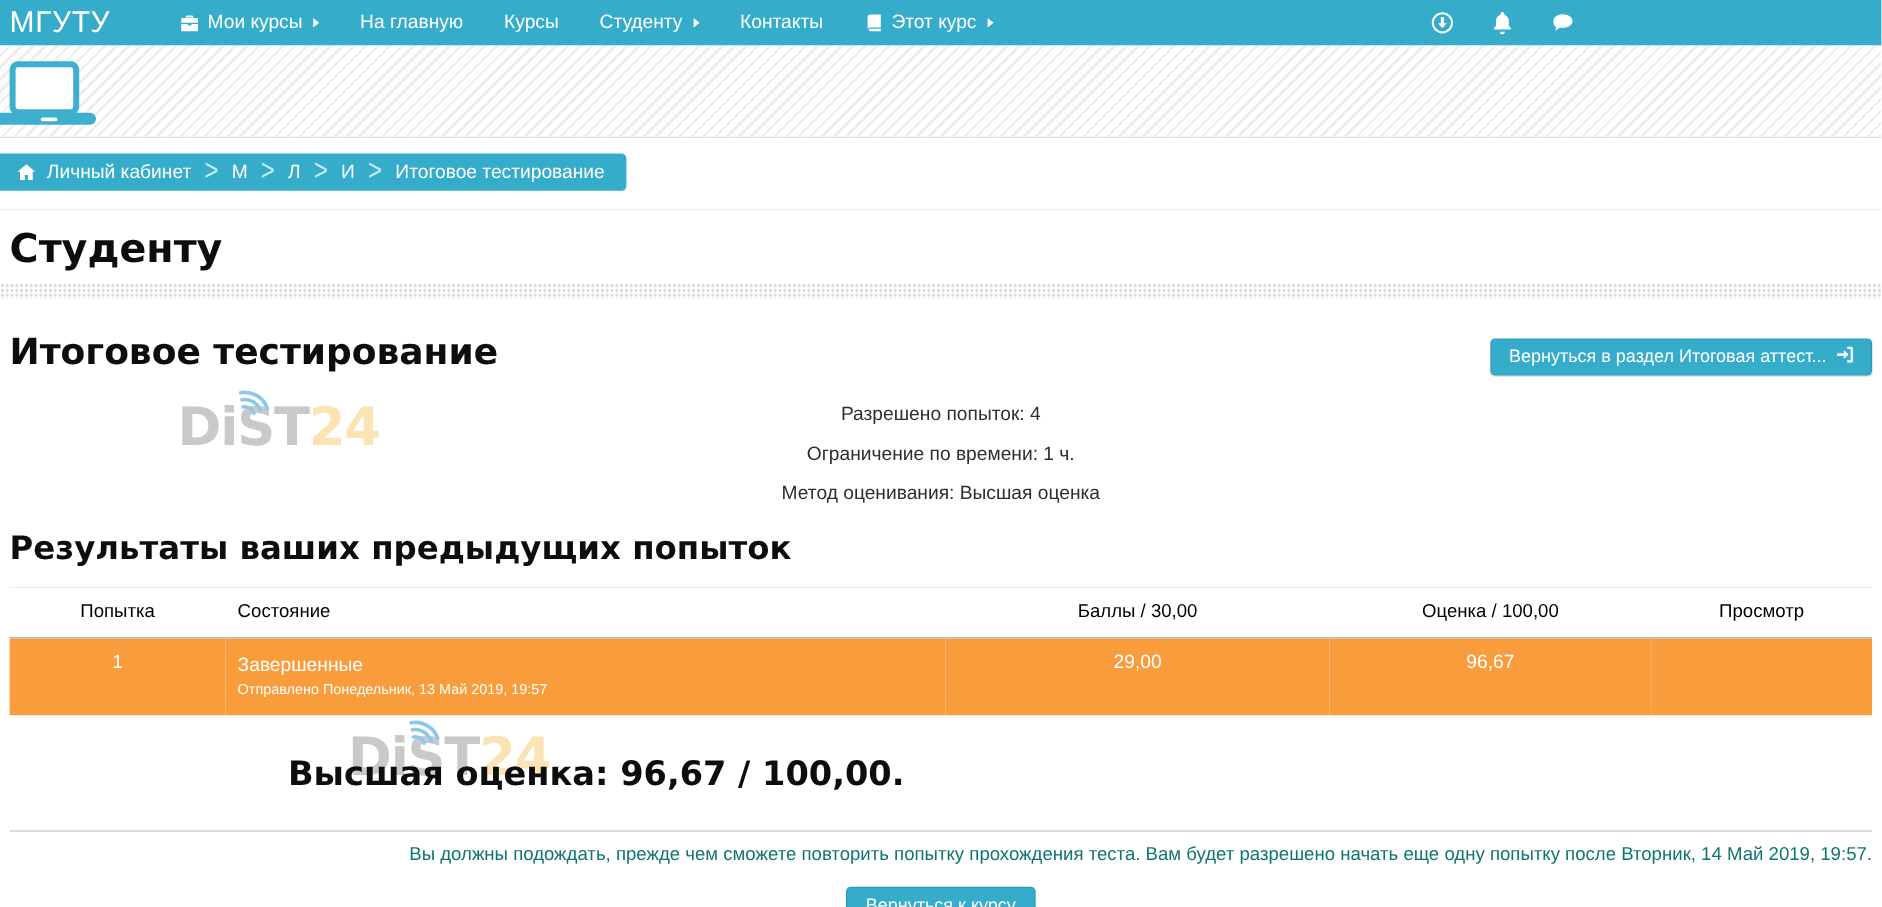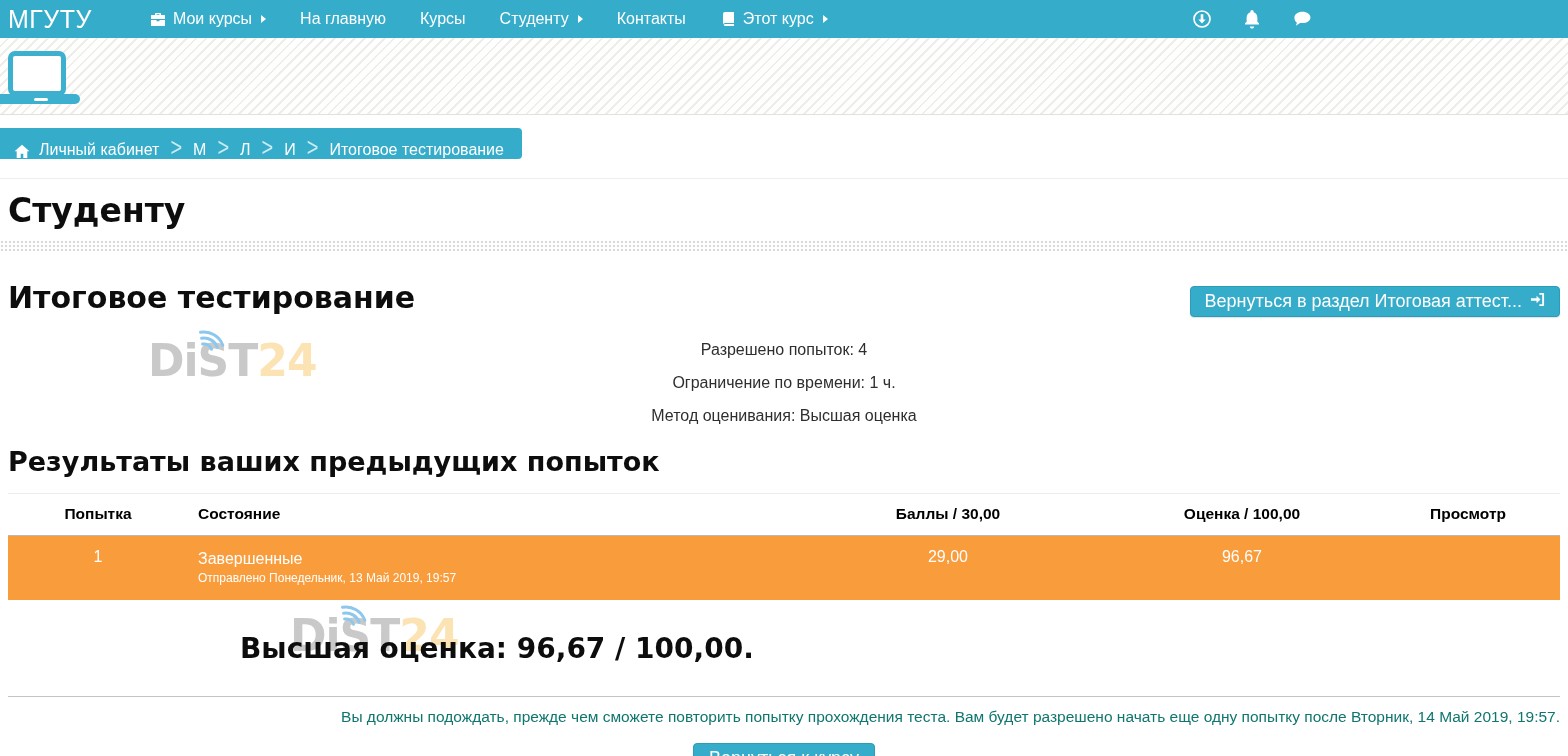--- a/index.html
+++ b/index.html
@@ -43,21 +43,21 @@
     position:absolute; left:-20px; top:43px; width:92px; height:10px;
     background:#3cb0ce; border-radius:0 6px 6px 0;
   }
   .laptop-notch {
     position:absolute; left:46px; top:3.5px; width:14px; height:3px; background:#fff; border-radius:2px;
   }
 
   
   .crumb-row { padding:13px 8px 15px 0; }
   .breadcrumb {
-    display:inline-flex; align-items:flex-end; height:31px; background:#35acca;
+    display:inline-flex; align-items:center; height:31px; background:#35acca;
     border-radius:0 4px 4px 0; padding:0 18px 0 14px; color:#fff; font-size:16px;
   }
   .breadcrumb .home-icon { width:16px; height:15px; margin-right:9px; }
   .breadcrumb .home-icon svg { width:100%; height:100%; display:block; }
   .crumb-link { cursor:pointer; white-space:nowrap; }
   .crumb-sep {
     color:rgba(255,255,255,.75); font-size:20px; font-weight:400; margin:0 11px;
     transform:scaleY(1.25); display:inline-block;
   }
   .top-divider { border-top:1px solid #efeeec; }
@@ -72,21 +72,21 @@
     height:13px; margin:0 -8px 0;
     background-image:radial-gradient(circle, #d9d9d9 1.1px, transparent 1.3px);
     background-size:4px 4px;
   }
   .section-row { display:flex; justify-content:space-between; align-items:flex-start; margin-top:27px; }
   h2.quiz-title {
     font-family:"DejaVu Sans", sans-serif; font-weight:bold; font-size:30px; color:#0d0d0d;
   }
   .btn {
     background:#35acca; color:#fff; border:1px solid #2d9cb8; border-radius:4px;
-    font-family:"Liberation Sans", sans-serif; font-size:18px; cursor:pointer;
+    font-family:"Liberation Sans", sans-serif; font-size:15px; cursor:pointer;
     display:inline-flex; align-items:center; justify-content:center; gap:8px;
     box-shadow:0 1px 1px rgba(0,0,0,.12);
   }
   .btn-back { height:31px; padding:0 14px; margin-top:6px; }
   .btn-back svg { width:15px; height:15px; }
   .btn-return { height:31px; padding:0 15px; }
 
   
   .quiz-info { position:relative; margin-top:16px; text-align:center; }
   .quiz-info .line { font-size:16px; color:#2e2e2e; line-height:33px; }
@@ -102,21 +102,21 @@
   .wm1 { left:140px; top:2px; z-index:0; }
   .wm2 { left:282px; top:-22px; z-index:0; }
 
   
   h2.results-title {
     font-family:"DejaVu Sans", sans-serif; font-weight:bold; font-size:27px; color:#0d0d0d;
     margin-top:14px;
   }
   table.results { width:100%; border-collapse:collapse; margin-top:16px; }
   table.results th {
-    font-size:15.5px; font-weight:bold; color:#000; padding:11px 10px 12px;
+    font-size:15.5px; font-weight:normal; color:#000; padding:11px 10px 12px;
     border-top:1px solid #ececec; border-bottom:1px solid #b9b9b9; vertical-align:middle;
   }
   .col-attempt { width:180px; }
   .col-state { width:600px; }
   .col-marks { width:320px; }
   .col-grade { width:268px; }
   .col-review { width:auto; }
   .th-center, .td-center { text-align:center; }
   .th-left, .td-left { text-align:left; }
   tr.attempt-row { background:#f99c3c; color:#fff; }

